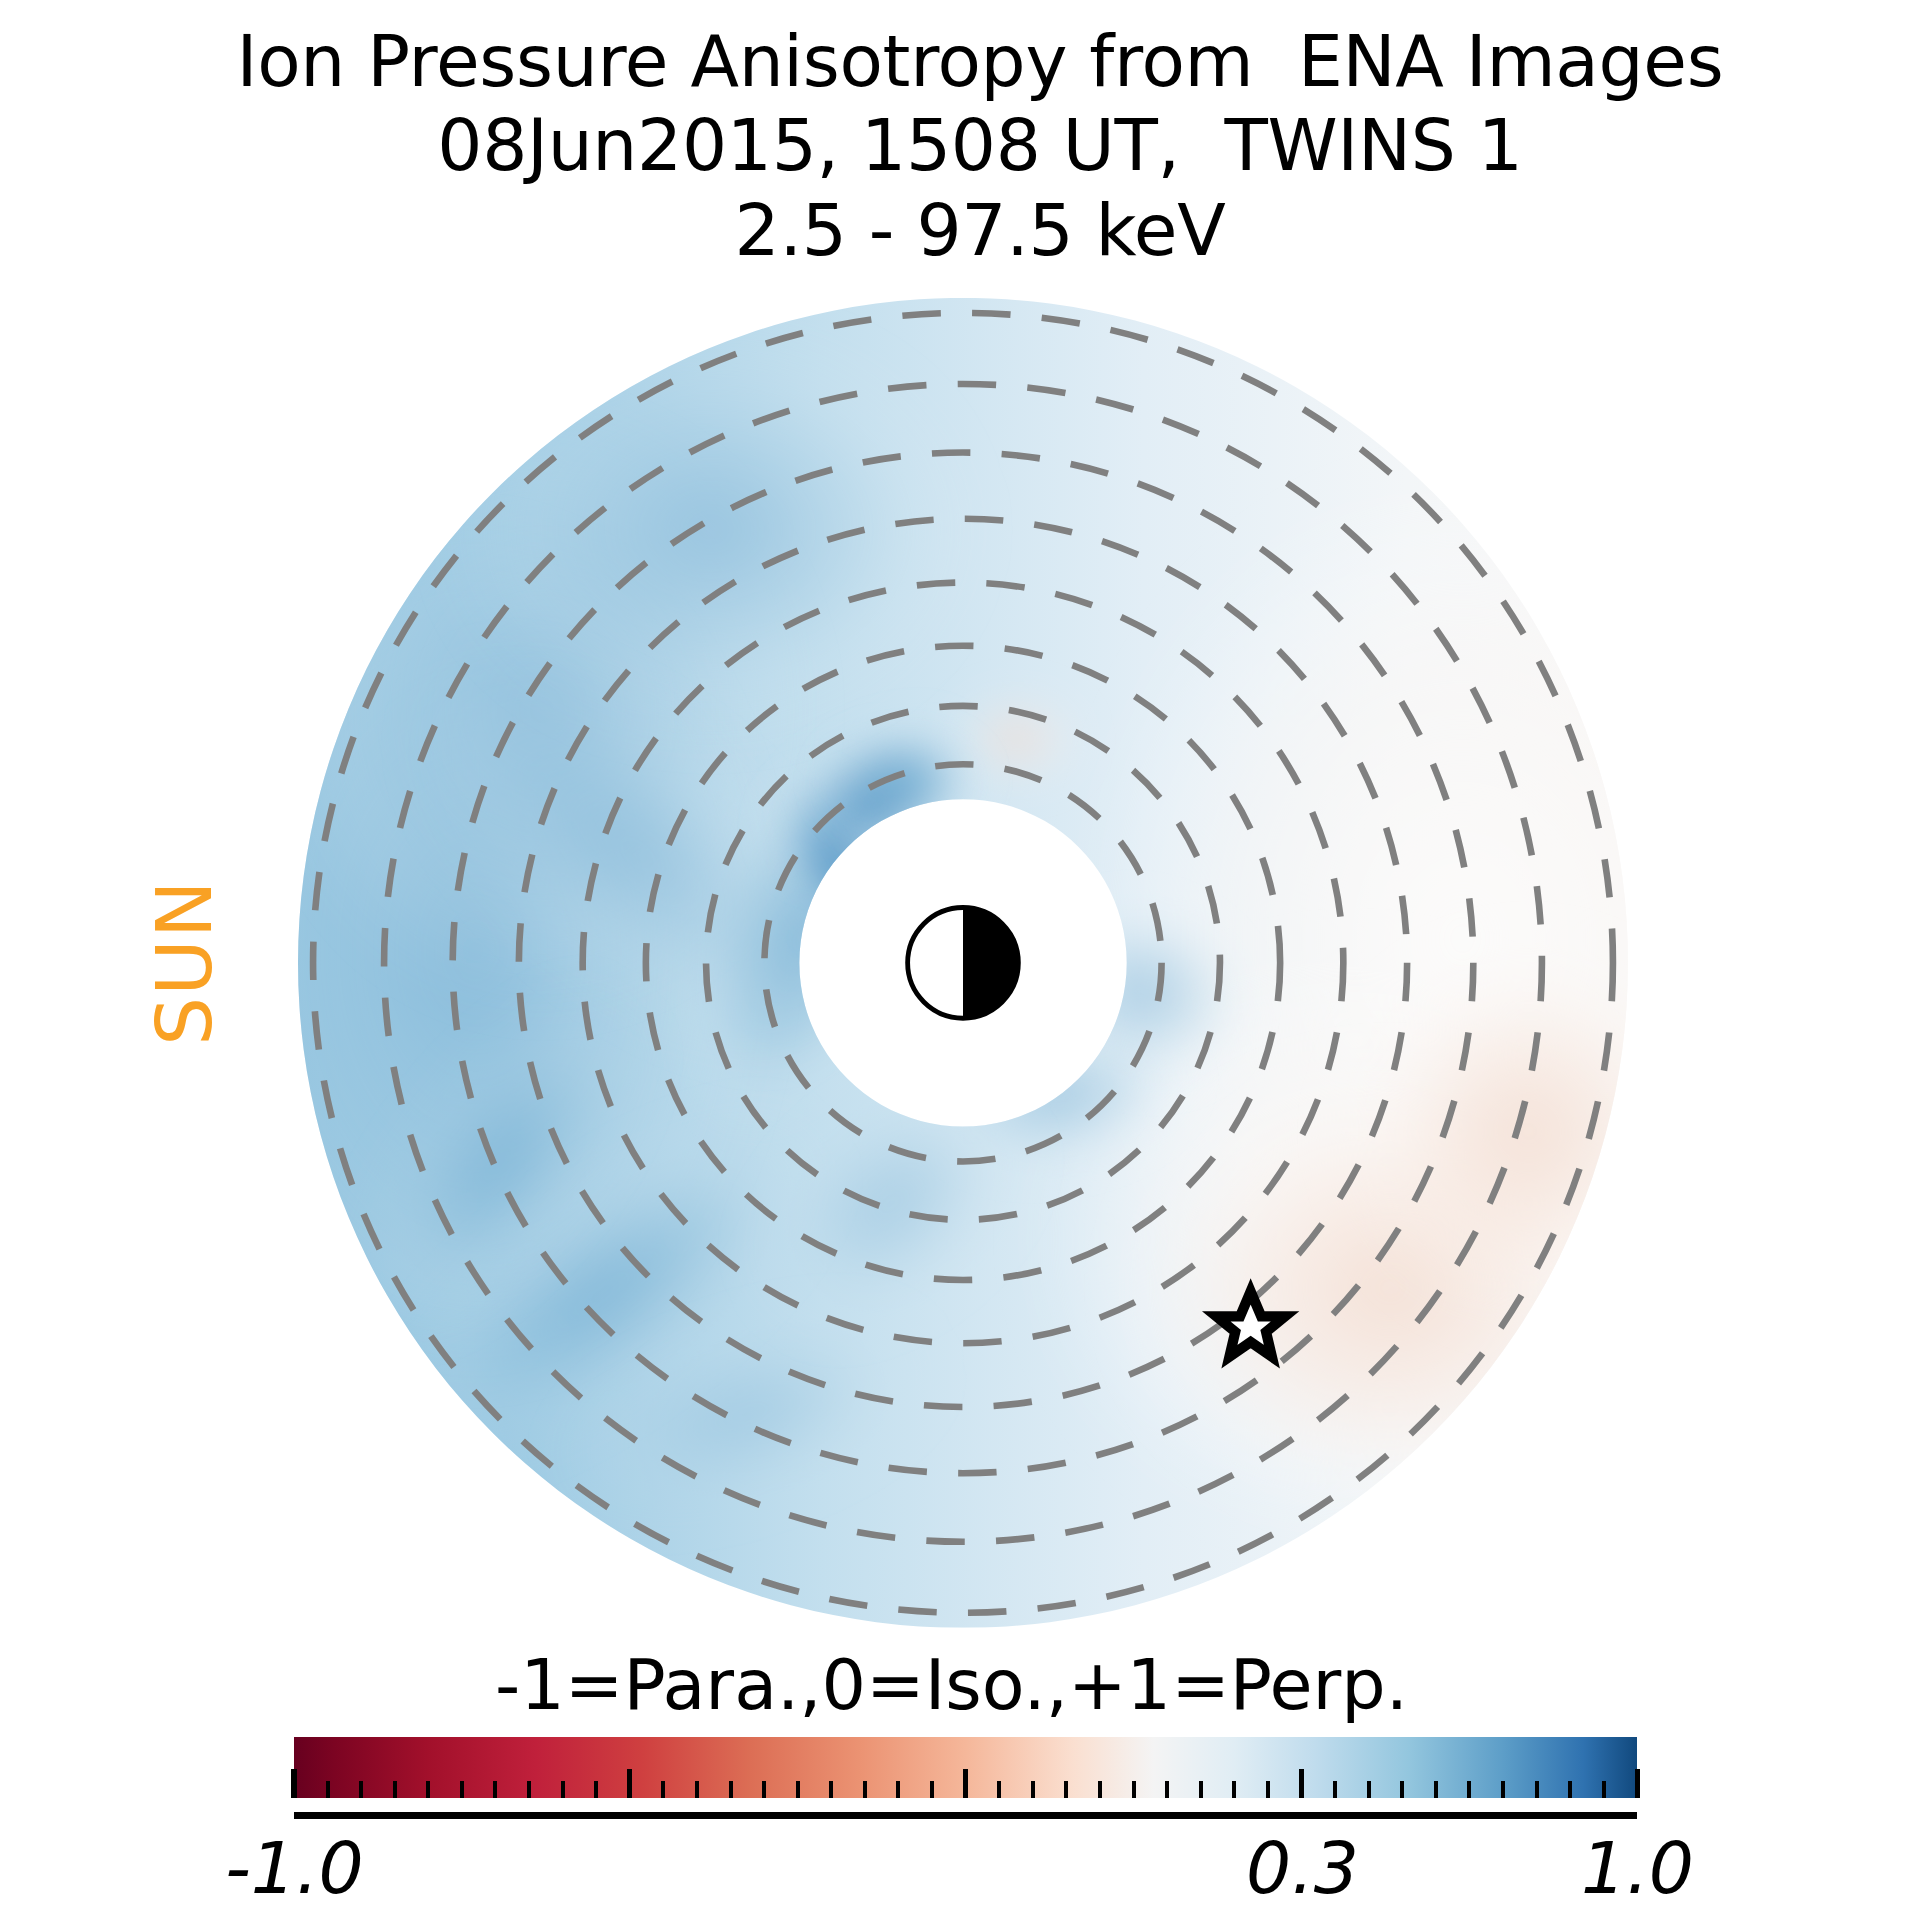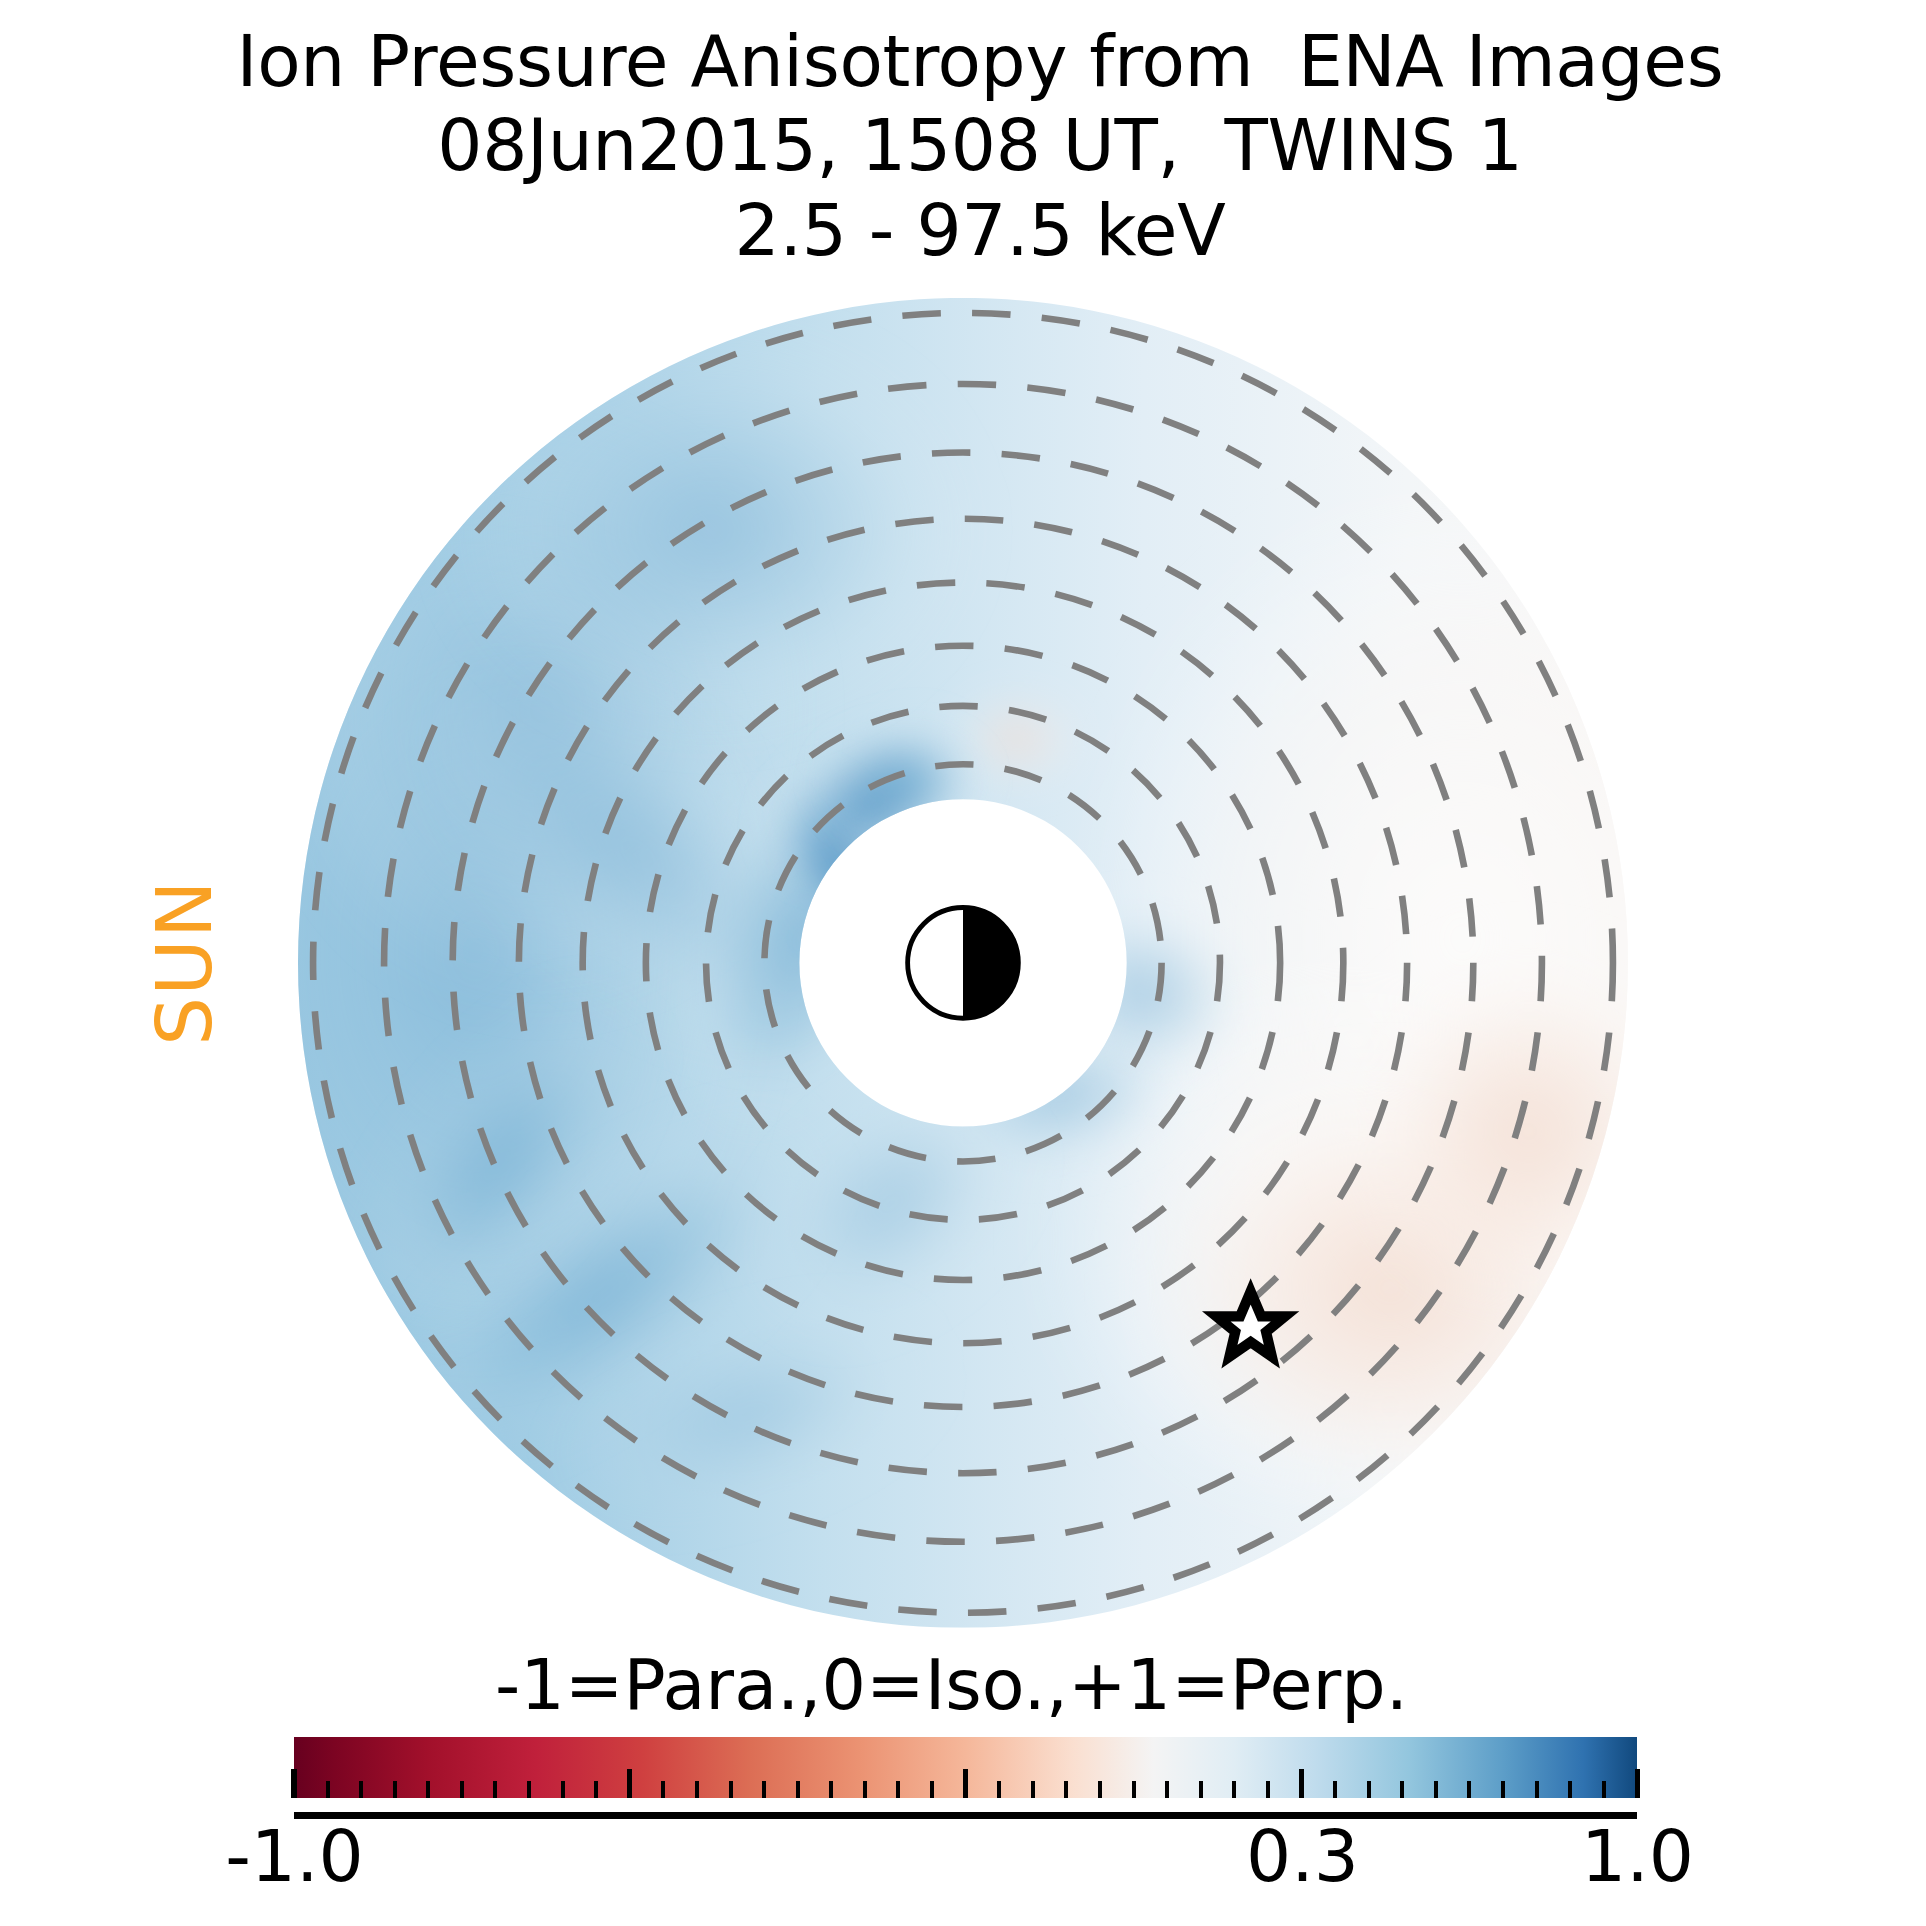--- a/index.html
+++ b/index.html
@@ -137,23 +137,24 @@
   .cb-tick-major {
     position: absolute;
     top: -29px;
     width: 5.4px;
     height: 29px;
     background: #000000;
   }
   #cbar-labels {
     position: absolute;
     left: 294px;
-    top: 166px;
+    top: 178px;
     width: 1343px;
     height: 84px;
+    font-style: italic;
   }
   .cb-label {
     position: absolute;
     top: 0;
     width: 241px;
     margin-left: -120px;
     text-align: center;
     color: #000000;
     font-size: 71px;
     white-space: pre;

